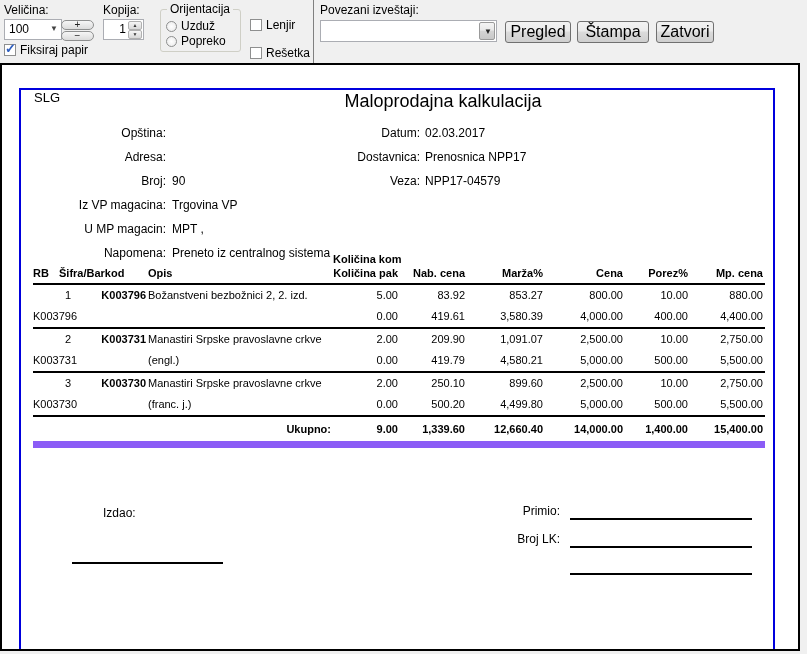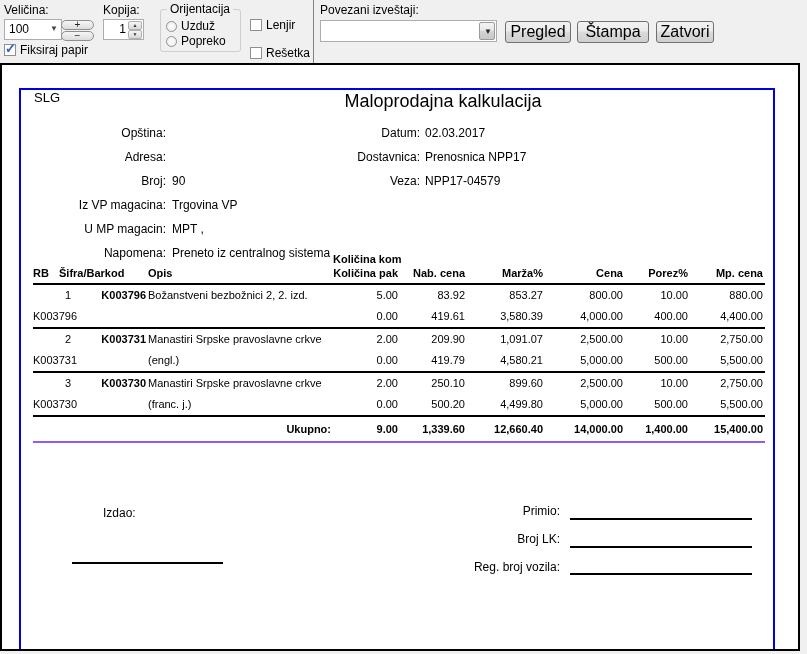--- a/index.html
+++ b/index.html
@@ -52,21 +52,21 @@
   .f-label { position:absolute; font-size:12px; text-align:right; white-space:nowrap; }
   .f-value { position:absolute; font-size:12px; white-space:nowrap; }
 
   
   table.rpt { position:absolute; left:31px; top:187px; width:732px; border-collapse:collapse;
       table-layout:fixed; font-size:11px; }
   table.rpt th { font-weight:bold; vertical-align:bottom; padding:0 2px 3px 0; line-height:14px; white-space:nowrap; }
   table.rpt thead { border-bottom:2px solid #000; }
   table.rpt td { padding:0 2px 0 0; line-height:21px; white-space:nowrap; overflow:hidden; }
   table.rpt tbody.item { border-bottom:2px solid #000; }
-  table.rpt tbody.totals { border-bottom:2px solid #8b5cf6; }
+  table.rpt tbody.totals { border-bottom:7px solid #8b5cf6; }
   table.rpt tbody.totals td { font-weight:bold; line-height:24px; }
   th.h-left { text-align:left; padding-left:5px; }
   th.h-code { text-align:left; text-indent:-14px; }
   th.h-desc { text-align:left; padding-left:3px; }
   th.num, td.num { text-align:right; }
   td.rb { text-align:right; padding-right:6px; }
   td.code { text-align:right; font-weight:bold; padding-right:3px; }
   td.desc { text-align:left; padding-left:3px; }
   td.desc2 { text-align:left; padding-left:50px; }
   td.barcode { text-align:left; padding-left:2px; }
@@ -276,15 +276,14 @@
 
   <div class="sig-label" style="left:101px; top:441px;">Izdao:</div>
   <div class="sig-line" style="left:70px; top:497px; width:151px;"></div>
 
   <div class="sig-label-r" style="left:398px; top:439px;">Primio:</div>
   <div class="sig-line" style="left:568px; top:453px; width:182px;"></div>
 
   <div class="sig-label-r" style="left:398px; top:467px;">Broj LK:</div>
   <div class="sig-line" style="left:568px; top:481px; width:182px;"></div>
 
-  <div class="sig-label-r" style="left:398px; top:495px;">Reg. broj vozila:</div>
   <div class="sig-line" style="left:568px; top:508px; width:182px;"></div>
 </div>
 
 </body></html>

